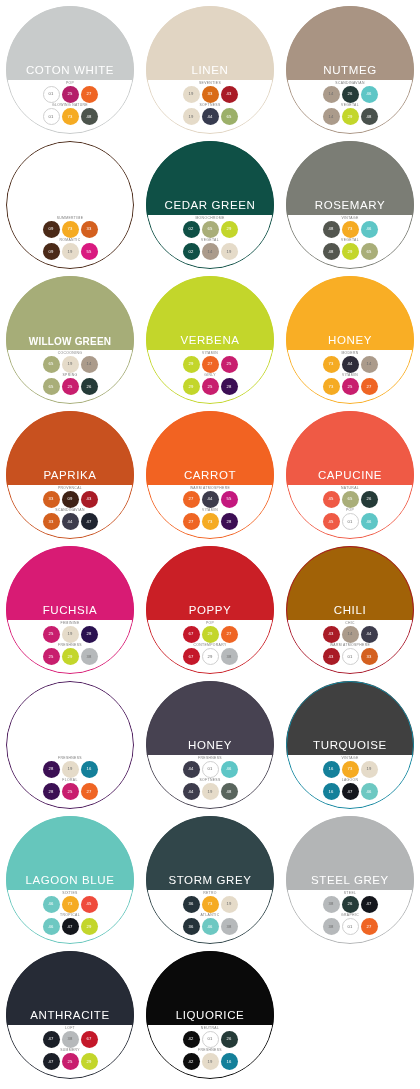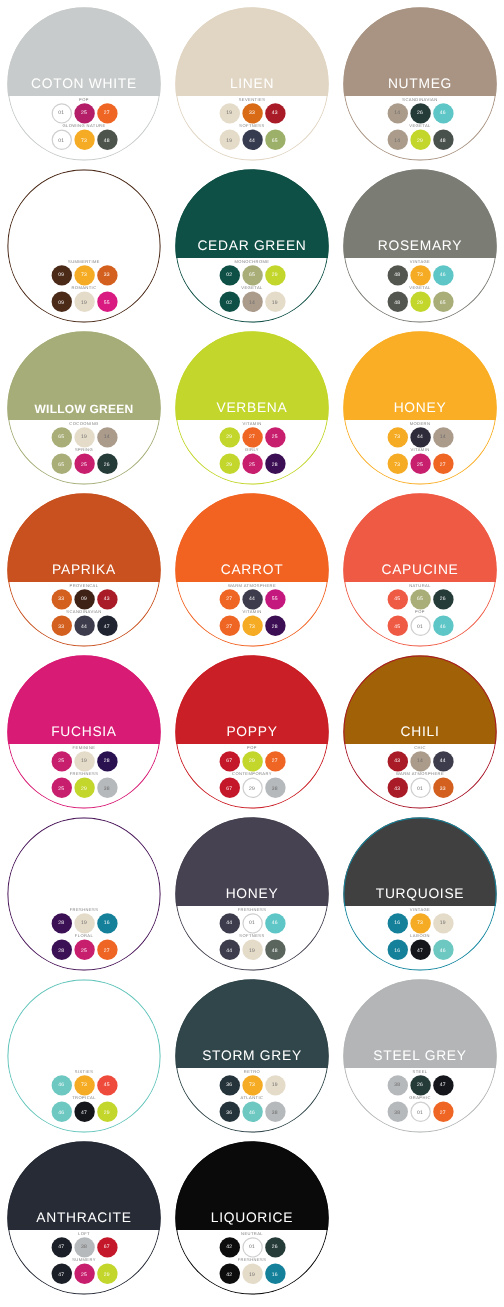--- a/index.html
+++ b/index.html
@@ -801,20 +801,23 @@
                 <span>46</span>
               </div>
             </div>
           </div>
         </div>
         <div class="disc-ring" style="border-color: rgb(19, 134, 159);"></div>
       </div>
     </div>
     <div class="palette-cell">
       <div class="palette-disc">
+        <div class="disc-top" style="background: rgb(102, 198, 188);">
+          <div class="disc-title" style="color: rgb(255, 255, 255);">LAGOON BLUE</div>
+        </div>
         <div class="disc-bottom">
           <div class="swatch-group">
             <div class="group-label">SIXTIES</div>
             <div class="swatch-row">
               <div class="swatch" style="background: rgb(109, 200, 194);">
                 <span>46</span>
               </div>
               <div class="swatch" style="background: rgb(245, 171, 35);">
                 <span>73</span>
               </div>

